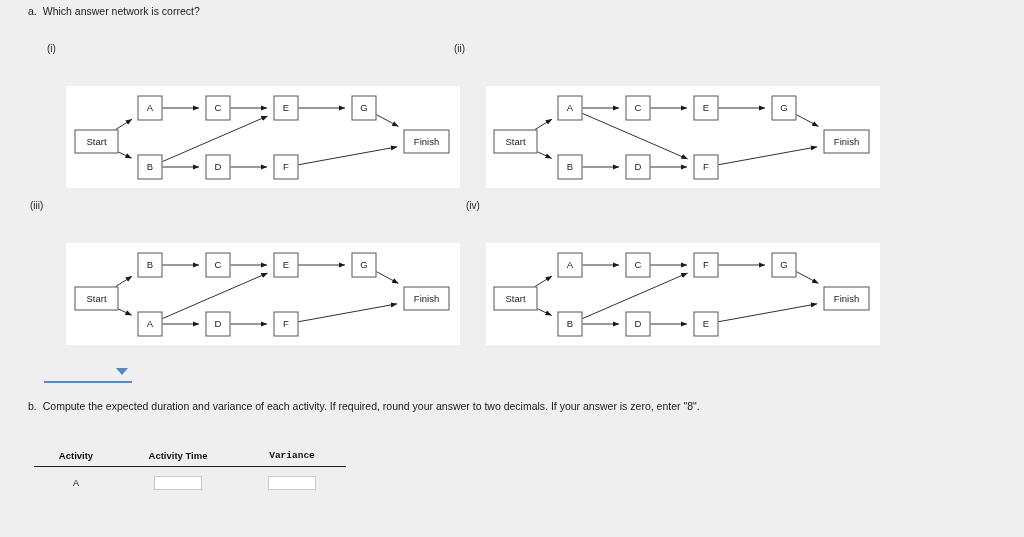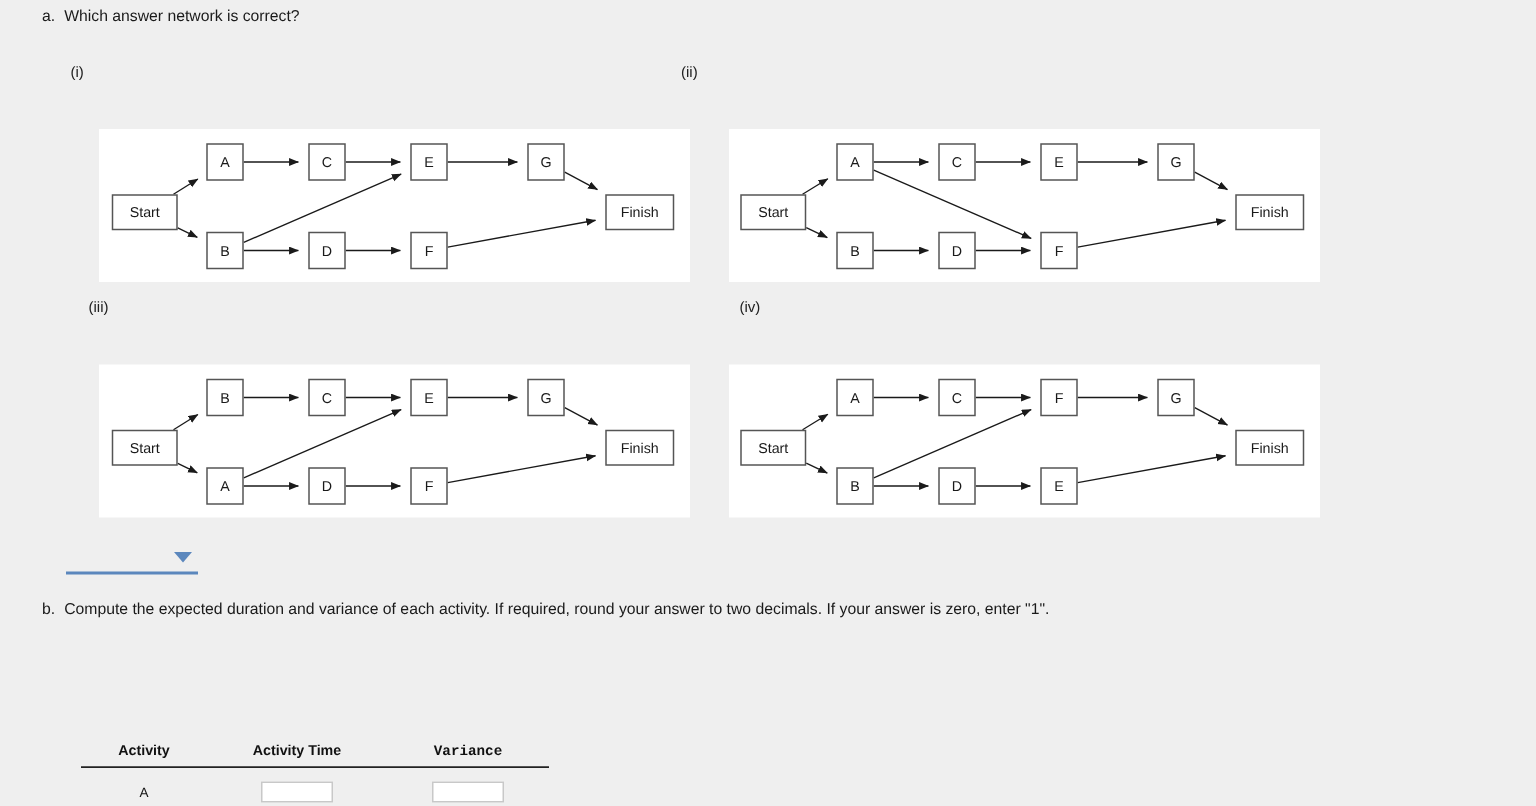--- a/index.html
+++ b/index.html
@@ -65,22 +65,22 @@
 
 <div class="page">
 
   <div class="q-row" style="left:28px;top:5px;">
     <span class="q-marker">a.</span>
     <span class="q-text">Which answer network is correct?</span>
   </div>
 
   <div class="roman" style="left:47px;top:43px;">(i)</div>
   <div class="roman" style="left:454px;top:43px;">(ii)</div>
-  <div class="roman" style="left:59px;top:200px;">(iii)</div>
-  <div class="roman" style="left:466px;top:200px;margin-left:27px;">(iv)</div>
+  <div class="roman" style="left:30px;top:200px;">(iii)</div>
+  <div class="roman" style="left:466px;top:200px;">(iv)</div>
 
   <div class="card" style="left:66px;top:86px;width:394px;height:102px;">
       <svg class="net" viewBox="0 0 394 102">
         <defs>
           <marker id="ah-0" markerWidth="7" markerHeight="7" refX="6.2" refY="2.6" orient="auto" markerUnits="userSpaceOnUse">
             <path d="M0,0 L6.6,2.6 L0,5.2 z" fill="#1a1a1a"></path>
           </marker>
         </defs>
         <line x1="49.66417910447761" y1="43.5" x2="65.90615018717452" y2="33.329793808030914" stroke="#1a1a1a" stroke-width="0.9" marker-end="url(#ah-0)"></line>
         <line x1="52.5" y1="65.98598130841121" x2="65.54215018843004" y2="72.20233326738254" stroke="#1a1a1a" stroke-width="0.9" marker-end="url(#ah-0)"></line>
@@ -296,24 +296,24 @@
       </svg>
     </div>
 
   <div class="dropdown" style="left:44px;top:363px;width:88px;">
     <span style="font-size:10px;line-height:18px;padding-left:3px;display:inline-block;"></span>
   </div>
   <div class="dd-caret" style="left:116px;top:368px;"></div>
 
   <div class="q-row" style="left:28px;top:400px;">
     <span class="q-marker">b.</span>
-    <span class="q-text">Compute the expected duration and variance of each activity. If required, round your answer to two decimals. If your answer is zero, enter "1".</span>
+    <span class="q-text">Compute the expected duration and variance of each activity. If required, round your answer to two decimals. If your answer is zero, enter "8".</span>
   </div>
 
-  <table class="tbl" style="left:54px;top:450px;width:312px;margin-top:45px;">
+  <table class="tbl" style="left:34px;top:450px;width:312px;">
     <thead>
       <tr>
         <th style="width:84px;">Activity</th>
         <th style="width:120px;">Activity Time</th>
         <th style="width:108px;font-family:Liberation Mono, monospace;">Variance</th>
       </tr>
     </thead>
     <tbody>
       <tr>
         <td>A</td>

